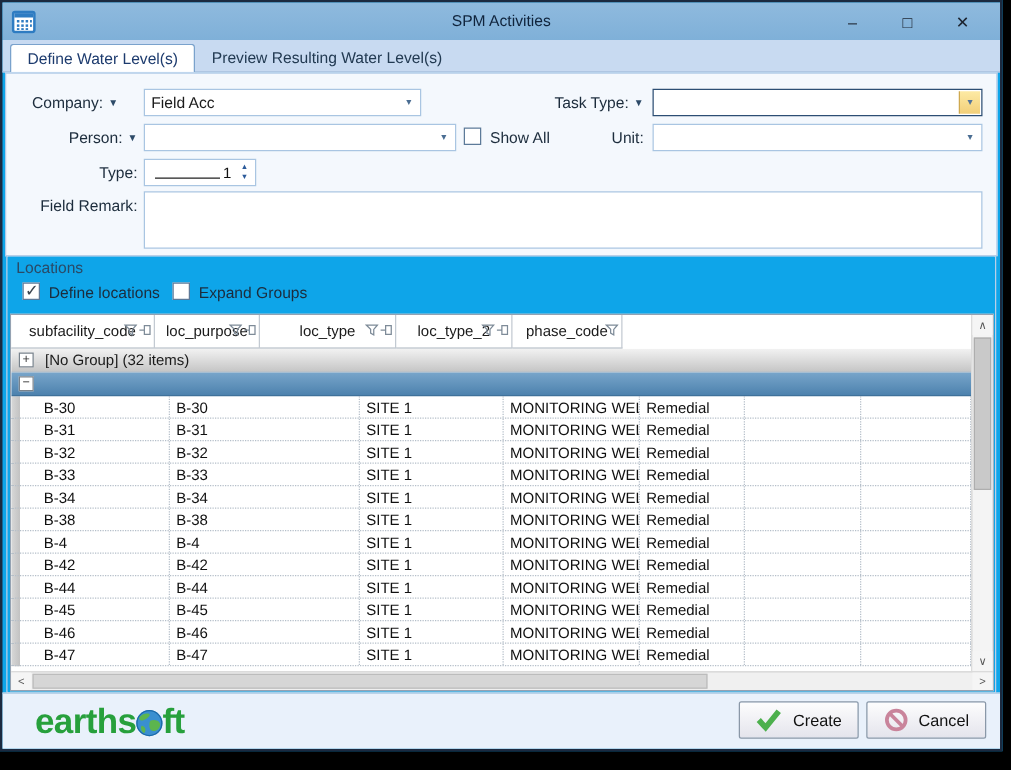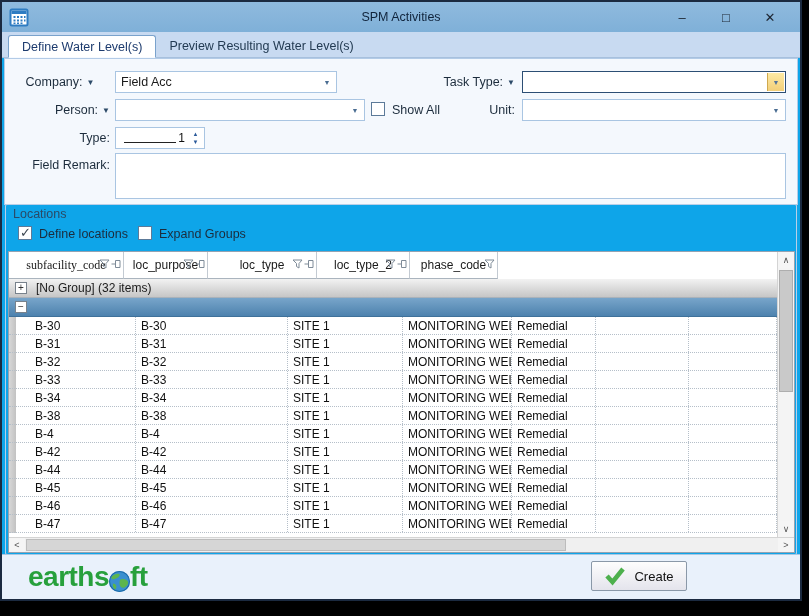--- a/index.html
+++ b/index.html
@@ -93,21 +93,21 @@
             color:#555; font-size:9px; background:#f5f5f5; }
   .vscroll .up { left:0; right:0; top:0; height:16px; }
   .vscroll .down { left:0; right:0; bottom:0; height:16px; }
   .hscroll .left { left:0; top:0; bottom:0; width:16px; }
   .hscroll .right { right:0; top:0; bottom:0; width:16px; }
 
   
   .footer { position:absolute; left:0; top:552px; width:798px; height:45px;
             background:#e9f1fb; border-top:1px solid #a9c7e2; }
   .logo { position:absolute; left:26px; top:6px; font-size:28px; font-weight:bold; color:#27a03c;
-          letter-spacing:-0.5px; display:flex; align-items:flex-end; }
+          letter-spacing:-0.5px; display:flex; align-items:center; }
   .logo svg { margin:3px -1px 0 -1px; }
   .fbtn { position:absolute; top:6px; width:96px; height:30px; border:1px solid #8a98a8; border-radius:2px;
           background:linear-gradient(180deg,#fdfdfd,#e4e4ec); display:flex; align-items:center;
           justify-content:center; gap:8px; font-size:13px; color:#111; cursor:default; }
 </style>
 </head>
 <body>
 
 <div class="stage">
   <div class="window">
@@ -199,21 +199,21 @@
 
     <div class="locbox"></div>
     <div class="loclabel">Locations</div>
     <div class="cb checked" style="left:16px;top:224px;"></div>
     <div class="cblabel" style="left:37px;top:225px;">Define locations</div>
     <div class="cb" style="left:136px;top:224px;"></div>
     <div class="cblabel" style="left:157px;top:225px;">Expand Groups</div>
 
     <div class="grid">
       <div class="ghead" id="ghead">
-          <div class="hcell" style="width: 115px; font-family: Liberation Serif, serif;">
+          <div class="hcell" style="width: 115px;">
             <span>subfacility_code</span>
             <span class="hicons">
               <span><svg width="11" height="10" viewBox="0 0 11 10">
                   <path d="M1 1h9L7 4.5V9L4.5 7.5V4.5z" fill="none" stroke="#7e8b98"></path>
                 </svg></span>
               <span><svg width="10" height="10" viewBox="0 0 10 10">
                   <path d="M0.5 5h3.5M4.5 1.5h4.5v7H4.5z" fill="#fff" stroke="#7e8b98"></path>
                 </svg></span>
             </span>
           </div>
@@ -400,16 +400,23 @@
           <circle cx="11" cy="11" r="9.5" fill="none" stroke="#1c6aa8"></circle>
         </svg>
           <span>ft</span>
       </div>
       <div class="fbtn" style="left:589px;">
         <svg width="22" height="20" viewBox="0 0 22 20">
             <path d="M3 10 L8.5 16 L19 3" stroke="#4db04d" stroke-width="4.5" fill="none"></path>
           </svg>
         <span>Create</span>
       </div>
+      <div class="fbtn" style="left:691px;">
+        <svg width="20" height="20" viewBox="0 0 20 20">
+            <circle cx="10" cy="10" r="7.5" fill="none" stroke="#c9849b" stroke-width="3"></circle>
+            <line x1="5" y1="5" x2="15" y2="15" stroke="#c9849b" stroke-width="3"></line>
+          </svg>
+        <span>Cancel</span>
+      </div>
     </div>
 
   </div>
 </div>
 
 </body></html>

